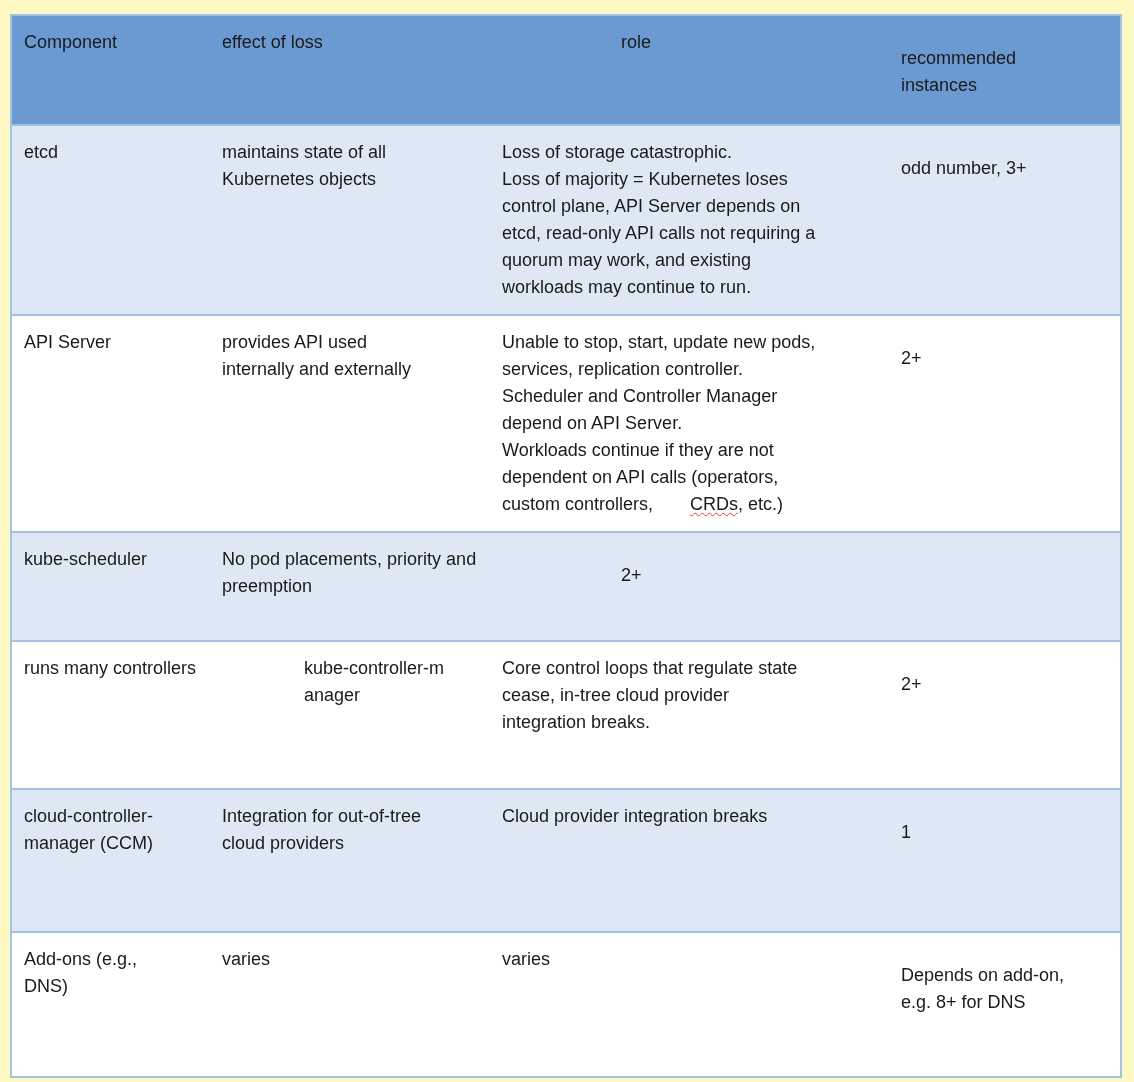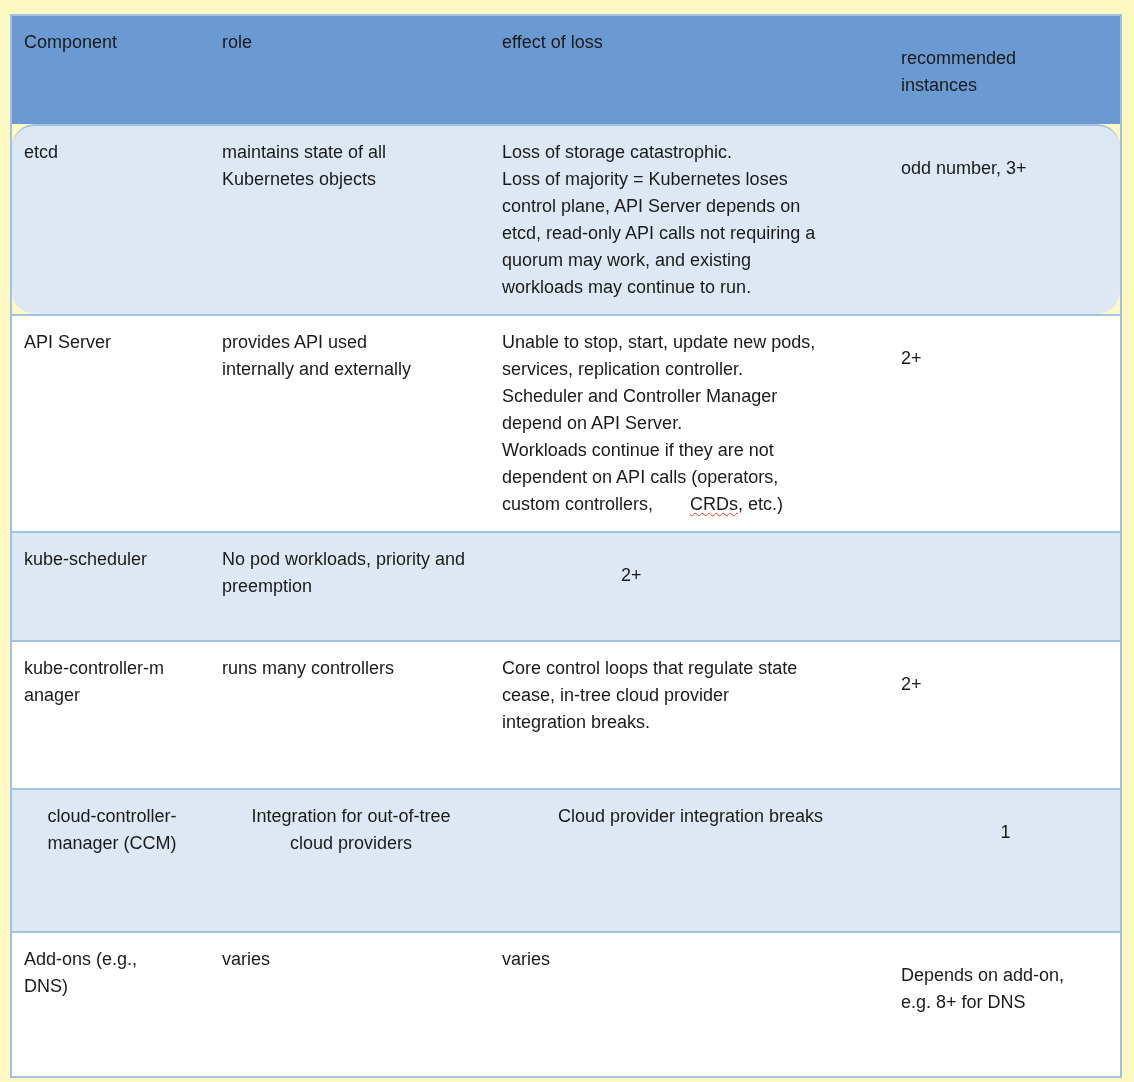--- a/index.html
+++ b/index.html
@@ -25,25 +25,25 @@
   .row {
     display: flex;
     box-sizing: border-box;
   }
   .row + .row { border-top: 2px solid #a3c2e0; }
   .row.header { background: #6b9ad2; }
   .table .row:nth-child(even) { background: #dde8f4; }
   .table .row:nth-child(odd):not(.header) { background: #ffffff; }
 
   .table .row:nth-child(1) { min-height: 108px; }
-  .table .row:nth-child(2) { min-height: 185px; border-radius: 23px; }
+  .table .row:nth-child(2) { min-height: 185px; }
   .table .row:nth-child(3) { min-height: 208px; }
   .table .row:nth-child(4) { min-height: 109px; }
   .table .row:nth-child(5) { min-height: 148px; }
-  .table .row:nth-child(6) { min-height: 143px; text-align: center; }
+  .table .row:nth-child(6) { min-height: 143px; }
   .table .row:nth-child(7) { min-height: 145px; }
 
   .cell {
     box-sizing: border-box;
     padding: 13px 10px 13px 12px;
     font-size: 18px;
     line-height: 27px;
     white-space: pre-line;
     overflow-wrap: break-word;
   }
@@ -62,22 +62,22 @@
     margin-left: 32px;
   }
 </style>
 </head>
 <body>
 
 <div class="page">
   <div class="table">
     <div class="row header">
       <div class="cell c1">Component</div>
+      <div class="cell c3">effect of loss</div>
       <div class="cell c2">role</div>
-      <div class="cell c3">effect of loss</div>
       <div class="cell c4">recommended
 instances</div>
     </div>
   <div class="row">
     <div class="cell c1">etcd</div>
     <div class="cell c2">maintains state of all
 Kubernetes objects</div>
     <div class="cell c3">Loss of storage catastrophic.
 Loss of majority = Kubernetes loses
 control plane, API Server depends on
@@ -94,28 +94,28 @@
 services, replication controller.
 Scheduler and Controller Manager
 depend on API Server.
 Workloads continue if they are not
 dependent on API calls (operators,
 custom controllers, <span class="squiggle">CRDs</span>, etc.)</div>
     <div class="cell c4">2+</div>
   </div>
       <div class="row">
     <div class="cell c1">kube-scheduler</div>
-    <div class="cell c3">No pod workloads, priority and
+    <div class="cell c3">No pod placements, priority and
 preemption</div>
     <div class="cell c4">2+</div>
   </div>
       <div class="row">
+    <div class="cell c2">runs many controllers</div>
     <div class="cell c1">kube-controller-m
 anager</div>
-    <div class="cell c2">runs many controllers</div>
     <div class="cell c3">Core control loops that regulate state
 cease, in-tree cloud provider
 integration breaks.</div>
     <div class="cell c4">2+</div>
   </div>
       <div class="row">
     <div class="cell c1">cloud-controller-
 manager (CCM)</div>
     <div class="cell c2">Integration for out-of-tree
 cloud providers</div>

